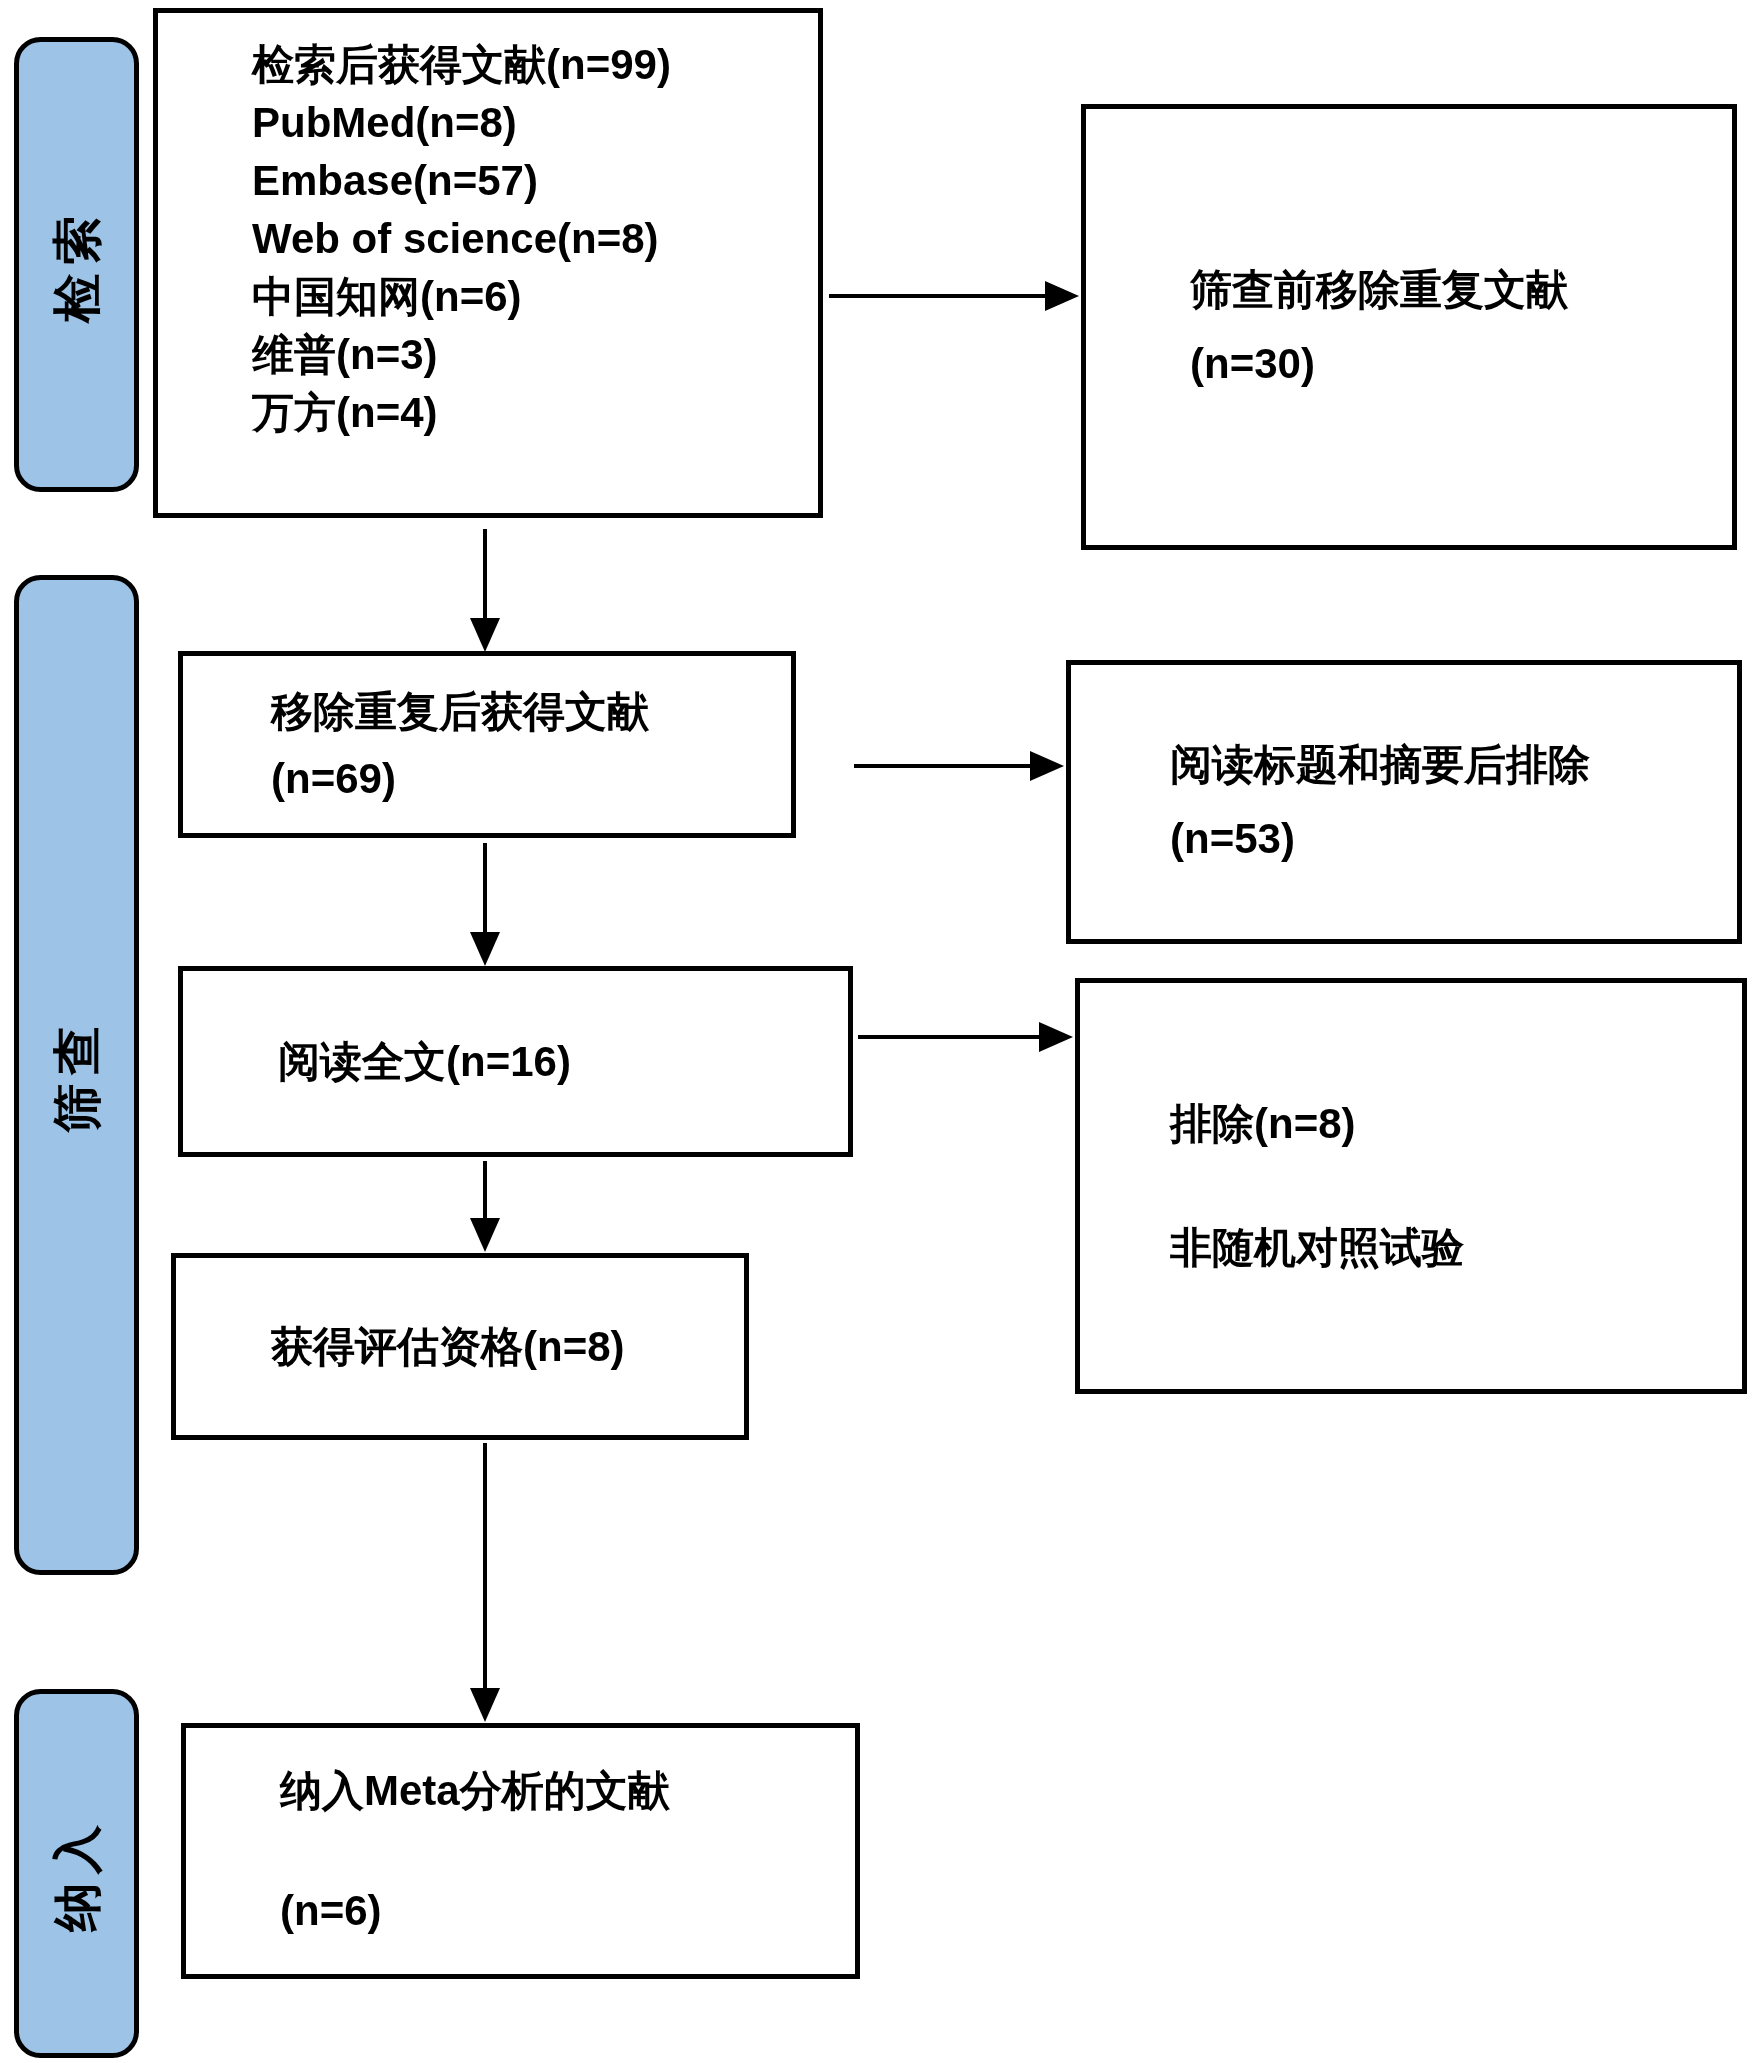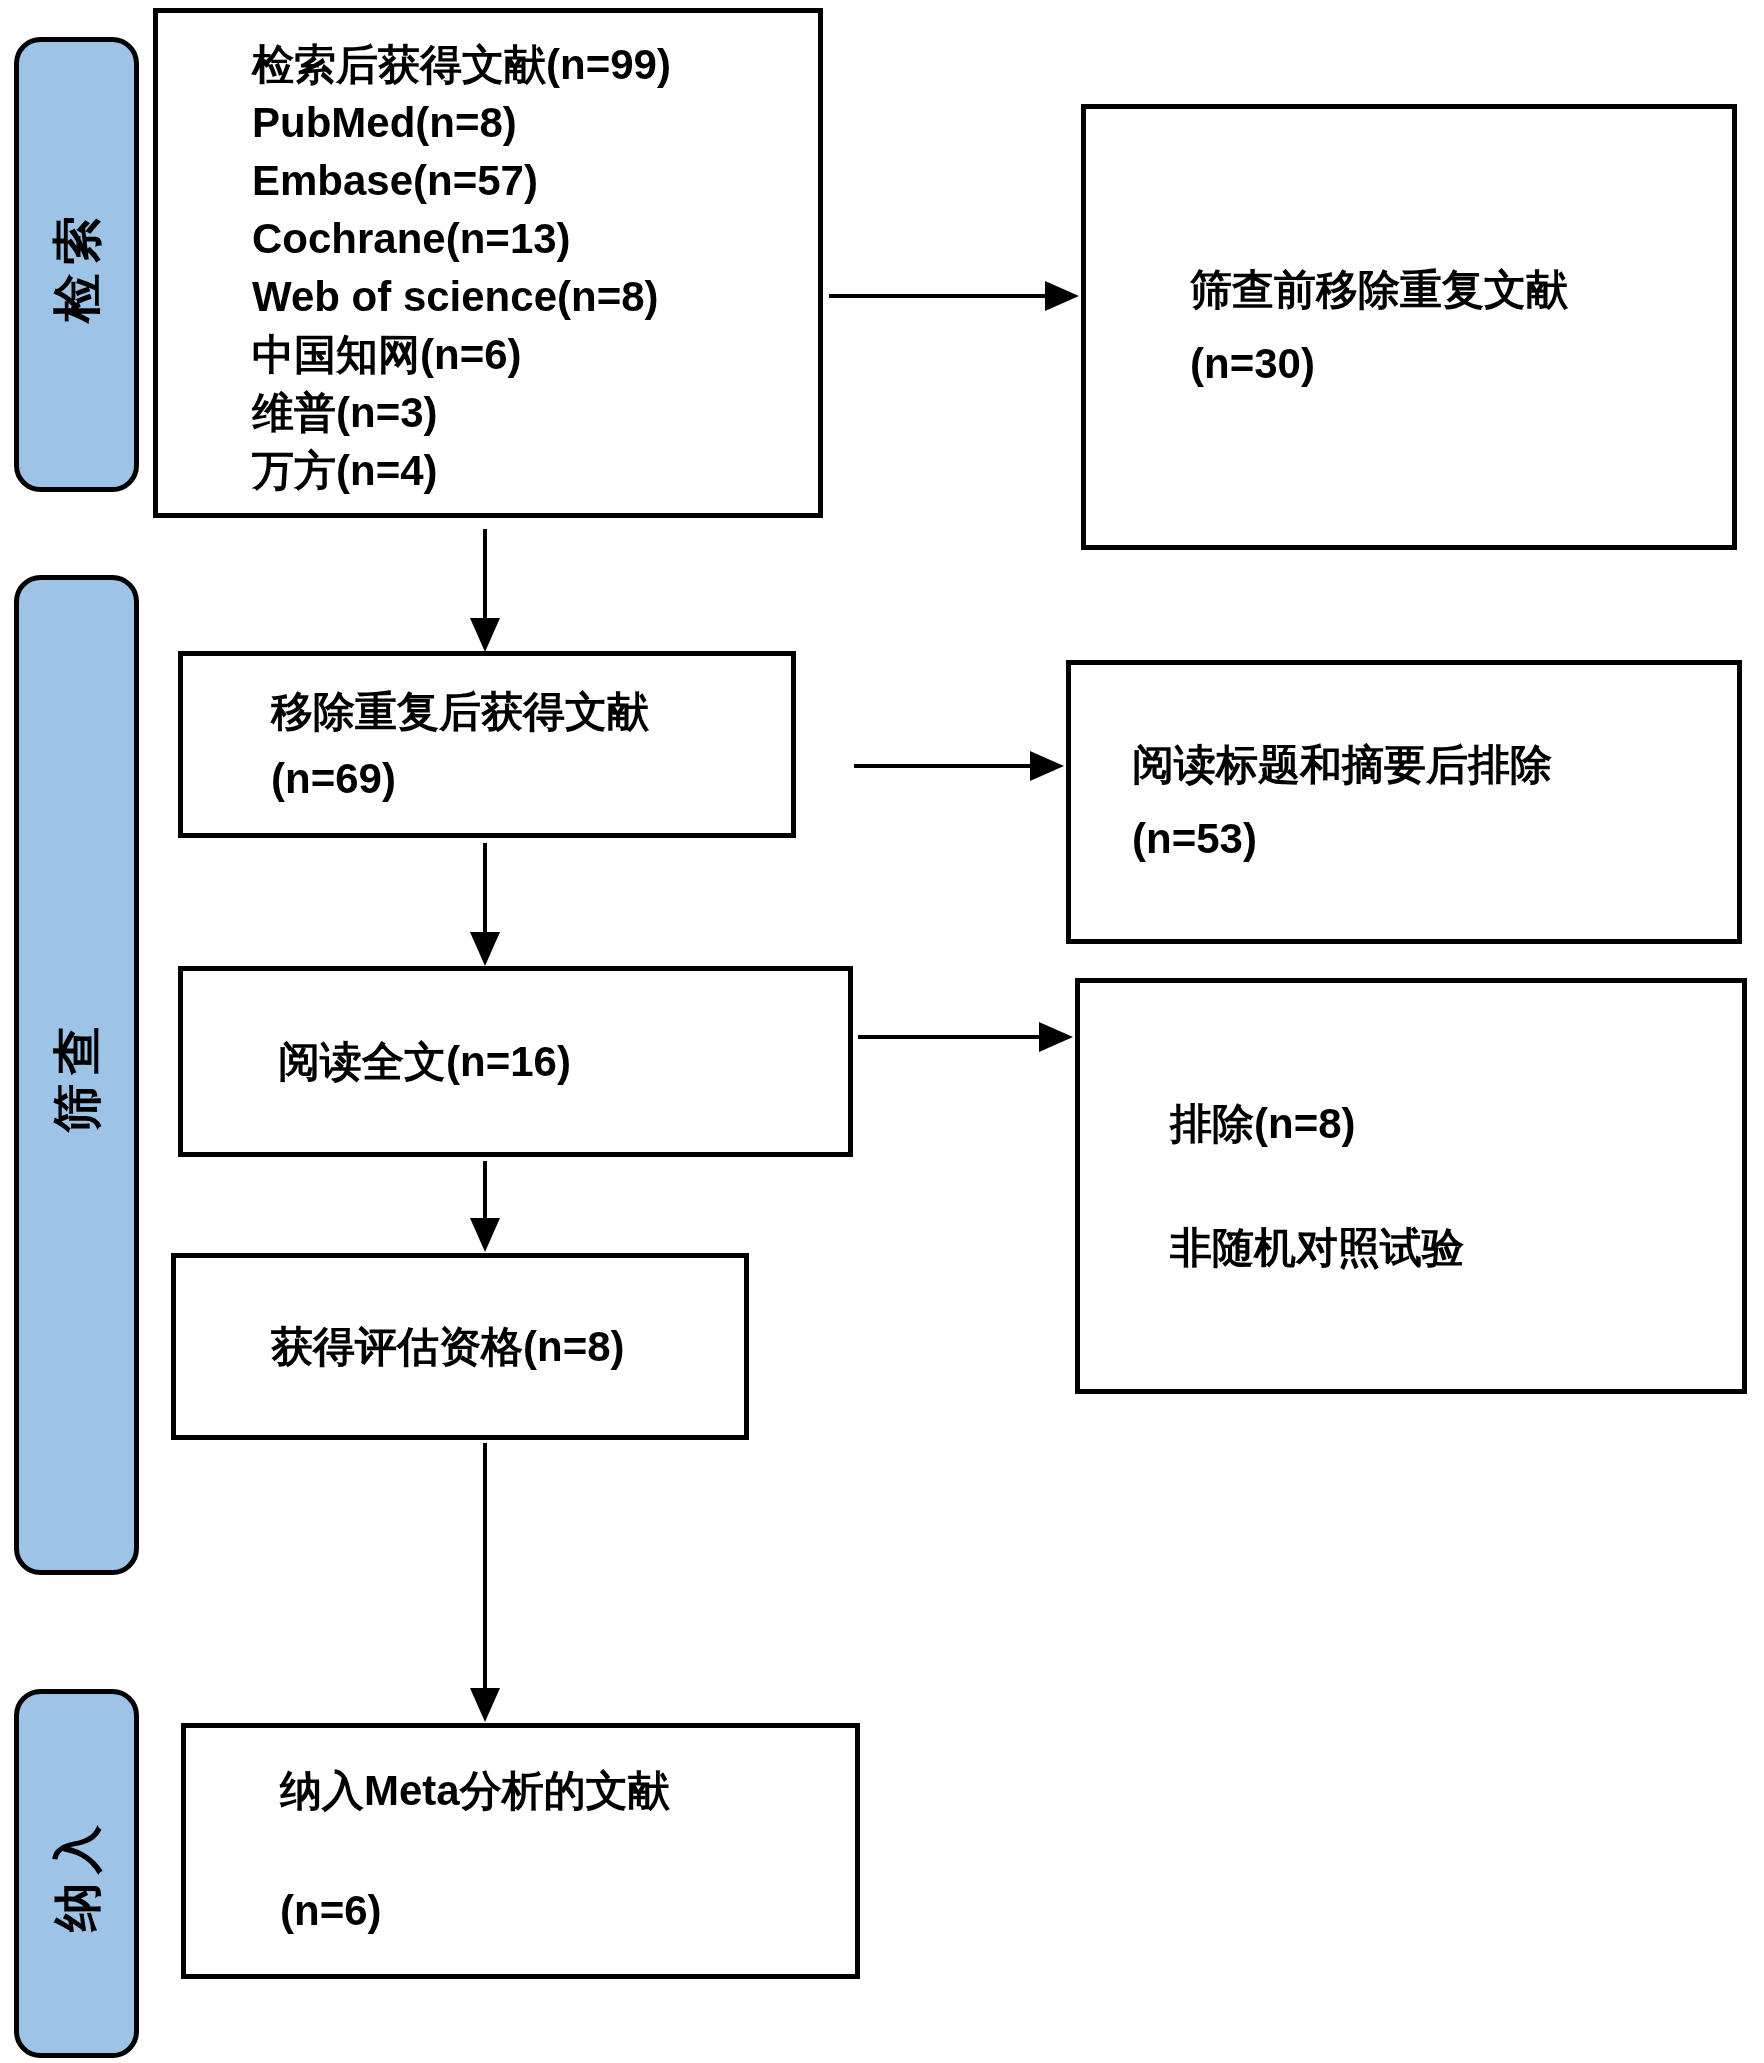--- a/index.html
+++ b/index.html
@@ -38,21 +38,21 @@
     box-sizing:border-box;
     display:flex;
     flex-direction:column;
     justify-content:center;
     font-size:42px;
   }
   .box .bline{white-space:nowrap;}
   .box-initial{justify-content:flex-start;padding:23px 8.8px 0 94px;line-height:58px;}
   .box-dup-removed{padding-left:104px;line-height:74px;}
   .box-after-dedup{padding-left:88px;line-height:67px;}
-  .box-title-abstract{padding-left:61px;line-height:74px;}
+  .box-title-abstract{padding-left:99px;line-height:74px;}
   .box-fulltext{padding-left:95px;line-height:67px;}
   .box-excluded{padding-left:90px;line-height:76px;}
   .box-eligible{padding-left:95px;line-height:67px;}
   .box-included{padding-left:94px;line-height:76px;gap:44px;}
   
   .hline{position:absolute;height:3.5px;background:#000000;}
   .vline{position:absolute;width:3.5px;background:#000000;}
   .head-right{
     position:absolute;width:0;height:0;
     border-top:15px solid transparent;
@@ -78,21 +78,20 @@
     <span class="stage-text">筛查</span>
   </div>
   <div class="stage" style="left:14px;top:1689px;width:125px;height:369px;">
     <span class="stage-text">纳入</span>
   </div>
 
   <div class="box box-initial" style="left:153px;top:8px;width:670px;height:510px;">
     <div class="bline">检索后获得文献(n=99)</div>
     <div class="bline">PubMed(n=8)</div>
     <div class="bline">Embase(n=57)</div>
-    <div class="bline">Cochrane(n=13)</div>
     <div class="bline">Web of science(n=8)</div>
     <div class="bline">中国知网(n=6)</div>
     <div class="bline">维普(n=3)</div>
     <div class="bline">万方(n=4)</div>
   </div>
 
   <div class="box box-dup-removed" style="left:1081px;top:104px;width:656px;height:446px;">
     <div class="bline">筛查前移除重复文献</div>
     <div class="bline">(n=30)</div>
   </div>

